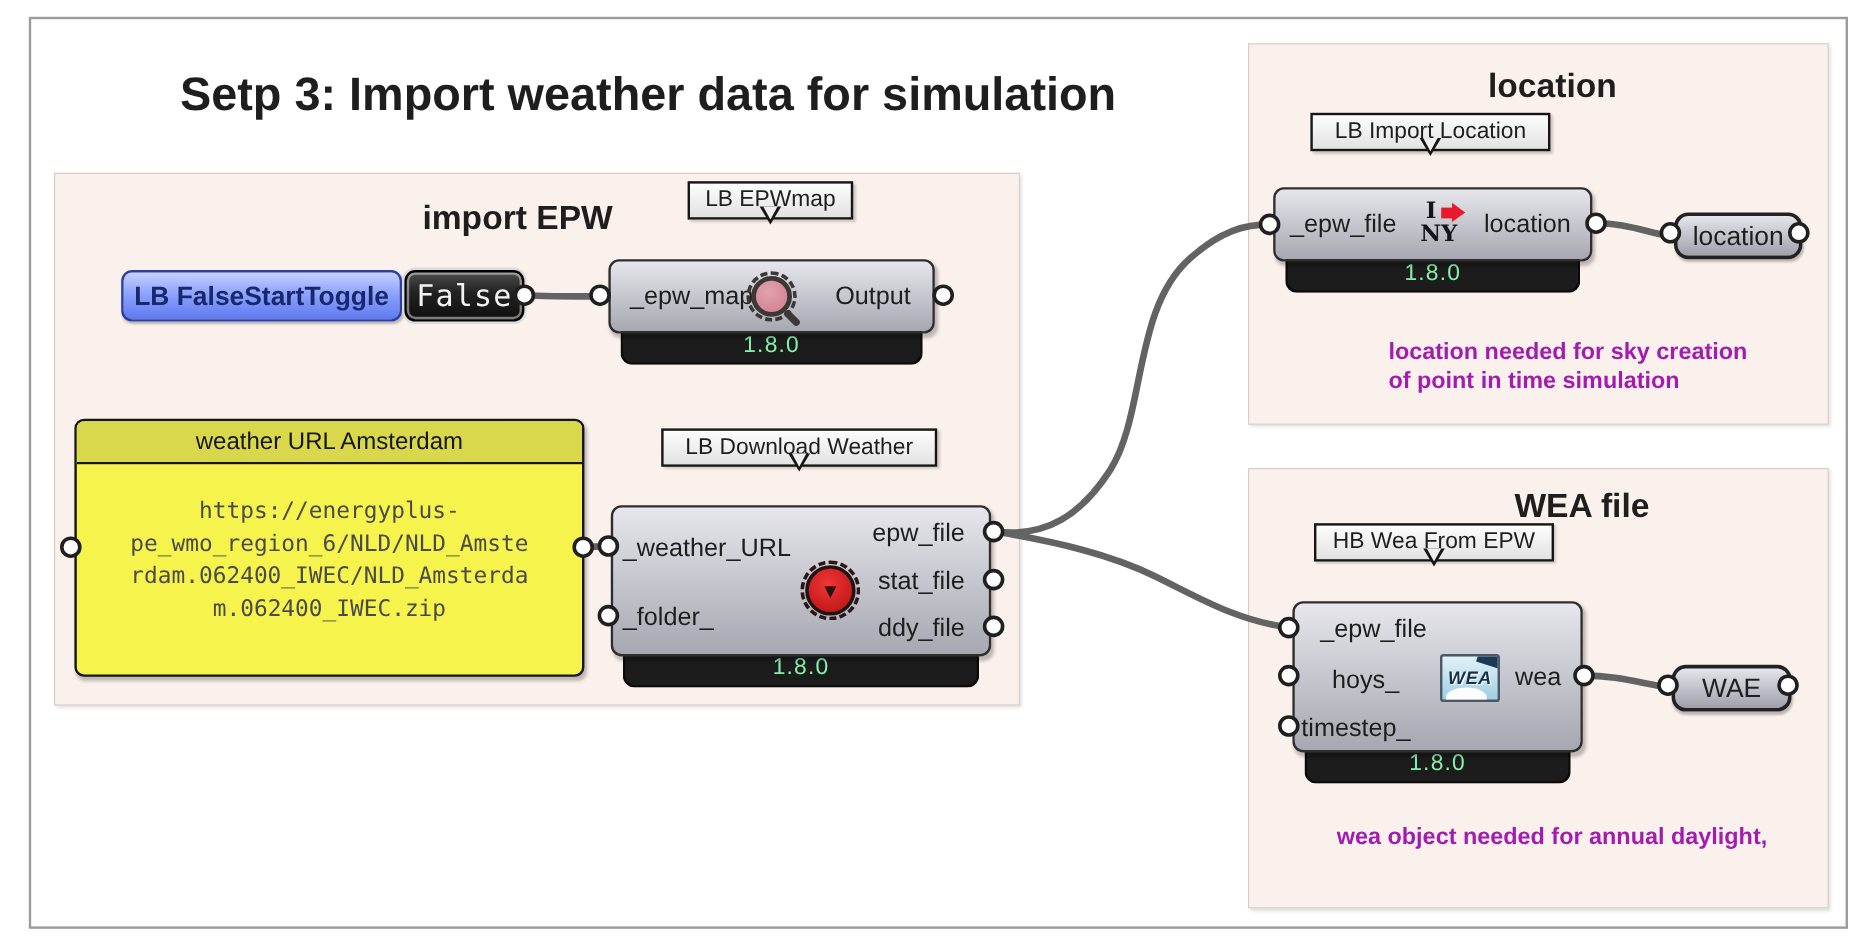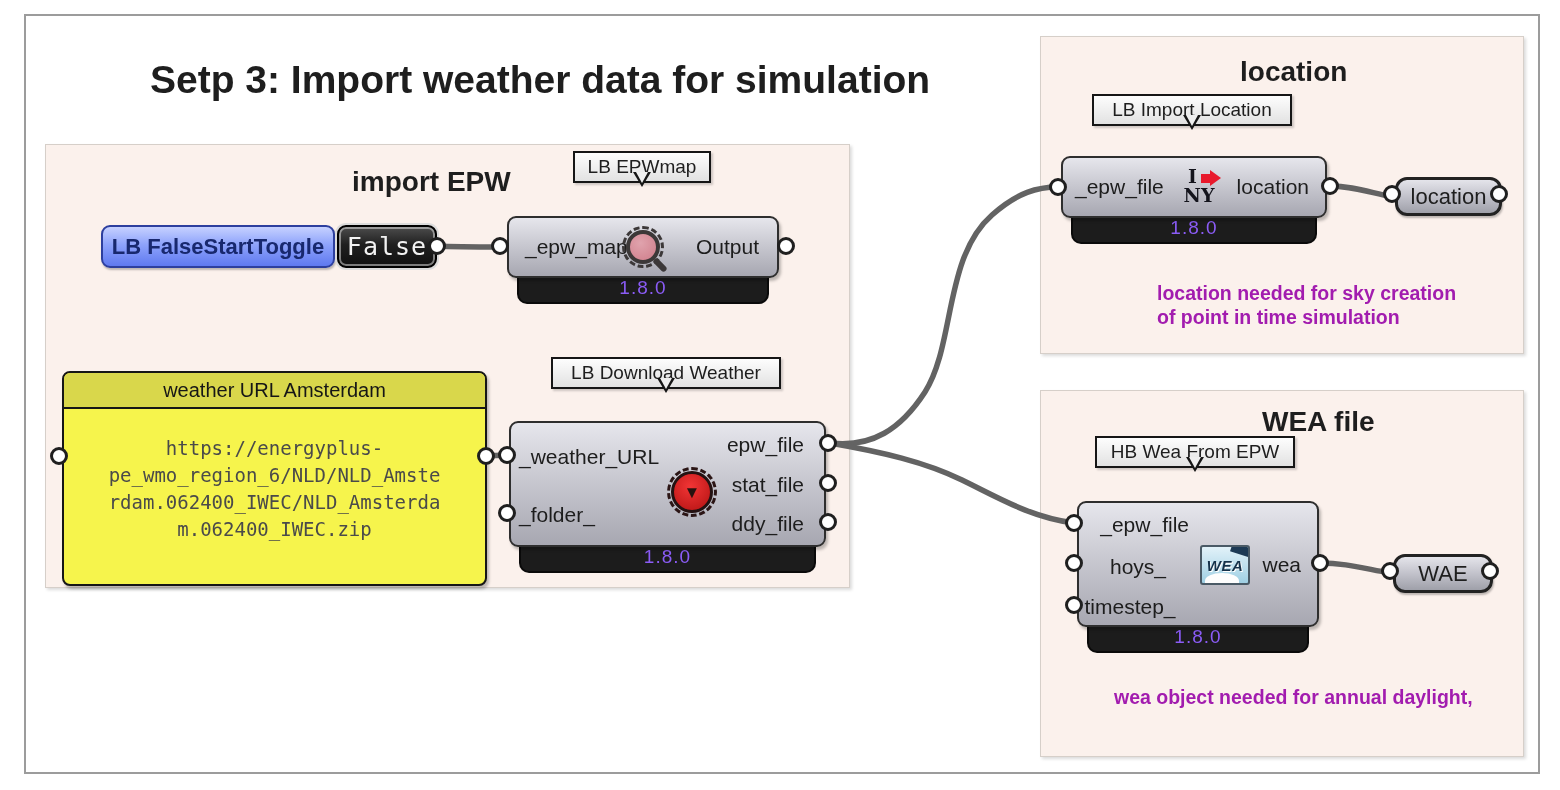--- a/index.html
+++ b/index.html
@@ -16,21 +16,21 @@
   .wires{position:absolute;left:0;top:0;z-index:2;pointer-events:none;}
   .wires path{fill:none;stroke:#636363;stroke-width:5.5;stroke-linecap:round;pointer-events:stroke;}
 
   
   .comp{position:absolute;z-index:3;}
   .comp-body{position:relative;z-index:1;border:2px solid #2e2e2e;border-radius:9px;
          background:linear-gradient(180deg,#e6e6ec 0%,#c9c9d1 45%,#a7a7b1 100%);
          box-shadow:2px 3px 3px rgba(0,0,0,0.25);}
   .comp-version{position:relative;z-index:0;margin:-7px auto 0;width:calc(100% - 24px);
          background:#1c1c1c;border:2px solid #0a0a0a;border-top:none;
-         border-radius:0 0 10px 10px;color:#8b5cf6;text-align:center;
+         border-radius:0 0 10px 10px;color:#86efac;text-align:center;
          font-size:19px;padding:6px 0 3px;letter-spacing:1px;}
   .port{position:absolute;font-size:21px;color:#1d1d1d;transform:translateY(-50%);white-space:nowrap;}
   .hook{position:absolute;width:12px;height:12px;background:#fff;border:3px solid #1f1f1f;
          border-radius:50%;transform:translate(-50%,-50%);z-index:4;}
 
   
   .nametag{position:absolute;z-index:5;background:linear-gradient(180deg,#fdfdfd,#e2e2e2);
          border:2px solid #161616;font-size:19px;text-align:center;padding:3px 6px;
          box-shadow:2px 2px 2px rgba(0,0,0,0.18);white-space:nowrap;}
   .nametag::before{content:'';position:absolute;left:50%;bottom:-15px;transform:translateX(-50%);
@@ -46,21 +46,21 @@
          box-shadow:1px 2px 2px rgba(0,0,0,0.25);}
   .toggle-value{width:96px;height:39px;border:2px solid #000;border-radius:9px;
          background:linear-gradient(180deg,#4c4c4c 0%,#202020 45%,#101010 100%);
          box-shadow:0 0 0 2px #dcdcdc, inset 0 0 0 2px rgba(255,255,255,0.45);
          color:#f2f2f2;font-family:"DejaVu Sans Mono",monospace;font-size:25px;
          display:flex;align-items:center;justify-content:center;letter-spacing:1px;}
 
   
   .panel{position:absolute;left:62px;top:349px;width:421px;height:211px;z-index:3;
          background:#f6f44c;border:2px solid #161616;border-radius:8px;
-         box-shadow:2px 3px 3px rgba(0,0,0,0.25);margin-top:22px;}
+         box-shadow:2px 3px 3px rgba(0,0,0,0.25);}
   .panel-header{background:#d9d74b;border-bottom:2px solid #161616;border-radius:6px 6px 0 0;
          text-align:center;font-size:20px;padding:6px 0 5px;color:#161616;}
   .panel-body{padding-top:26px;text-align:center;font-family:"DejaVu Sans Mono",monospace;
          font-size:19px;line-height:27px;color:#4a4a4a;}
   .panel-body span{display:block;}
 
   
   .capsule{position:absolute;z-index:3;border:3px solid #222;border-radius:12px;
          background:linear-gradient(180deg,#e4e4ea 0%,#c2c2cb 50%,#9fa0a9 100%);
          display:flex;align-items:center;justify-content:center;font-size:22px;

